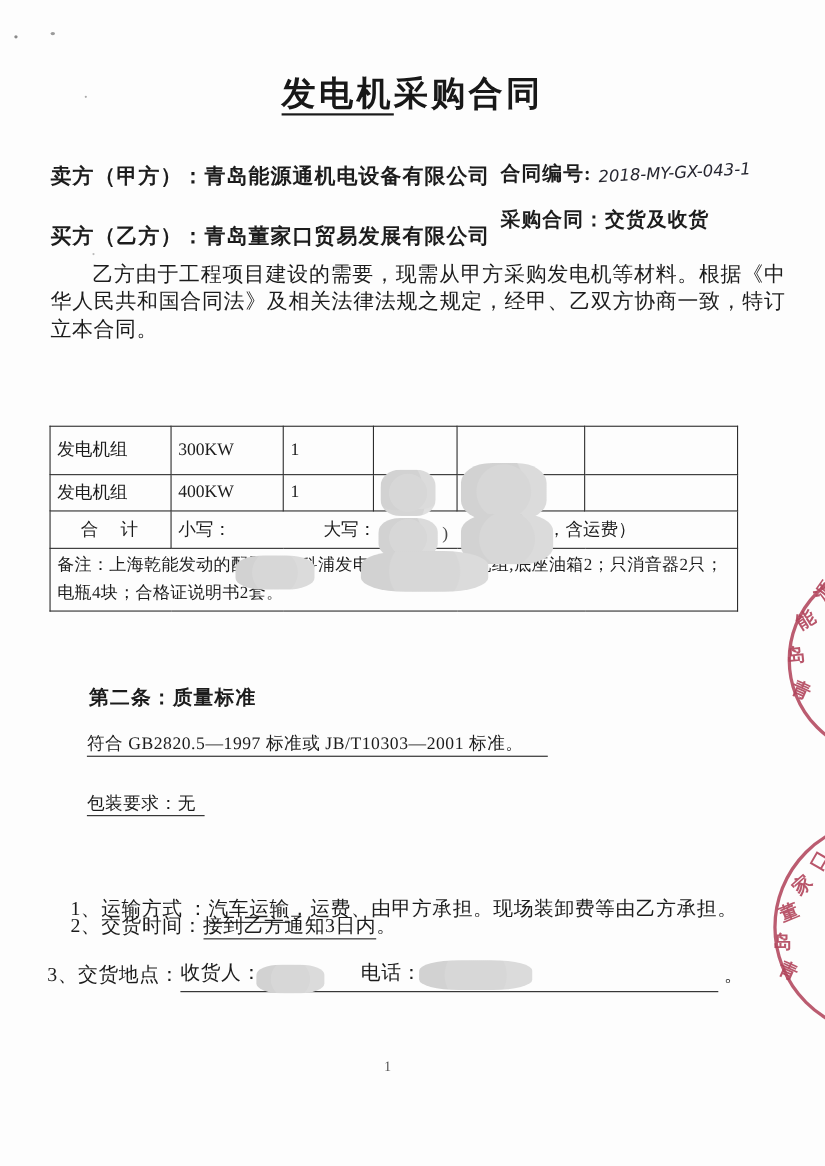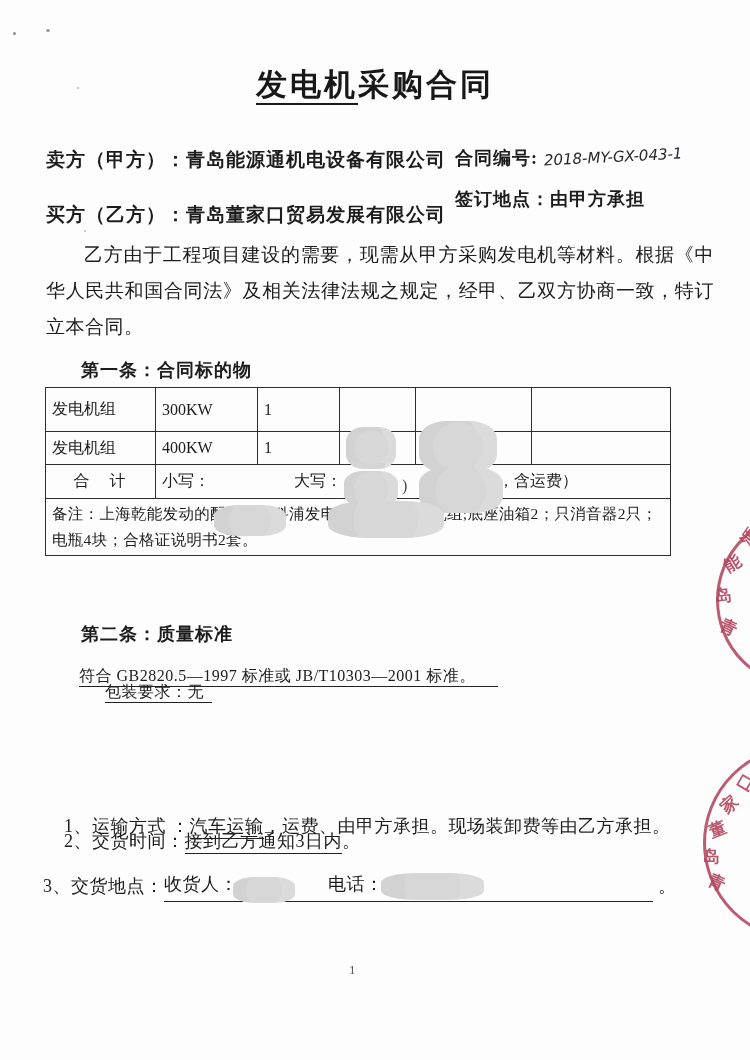--- a/index.html
+++ b/index.html
@@ -15,21 +15,21 @@
   .title .t-ul{border-bottom:2.5px solid #1a1a1a; padding-bottom:1px;}
   .party{position:absolute; left:46px; font-size:19px; font-weight:600; letter-spacing:1px; white-space:nowrap;}
   .meta{position:absolute; left:455px; font-size:18px; font-weight:600; letter-spacing:1px; white-space:nowrap;}
   .hand{
     font-family:"DejaVu Sans",sans-serif; font-style:italic; font-weight:500;
     font-size:15px; letter-spacing:0; display:inline-block;
     transform:rotate(-3deg) translateY(-2px); color:#262630;
   }
   .intro{
     position:absolute; top:237px; left:46px; width:668px;
-    font-size:19px; line-height:36px; text-indent:2em; text-align:justify;
+    font-size:19px; line-height:25px; text-indent:2em; text-align:justify;
     letter-spacing:0.5px;
   }
   .sec-heading{position:absolute; left:81px; font-size:18px; font-weight:bold; letter-spacing:1px; white-space:nowrap;}
   .clause{position:absolute; left:79px; font-size:16px; letter-spacing:0.5px; white-space:nowrap;}
   .ul{border-bottom:1.6px solid #222; padding-bottom:2px;}
   .item{position:absolute; left:64px; font-size:18px; letter-spacing:0.5px; white-space:nowrap;}
 
   table.goods{
     position:absolute; top:387px; left:45px; width:625px;
     border-collapse:collapse; table-layout:fixed;
@@ -94,26 +94,25 @@
     <span>卖方（甲方）：</span><span>青岛能源通机电设备有限公司</span>
   </div>
   <div class="meta" style="top:146px;">
     <span>合同编号:</span>
     <span class="hand">2018-MY-GX-043-1</span>
   </div>
   <div class="party" style="top:202px;">
     <span>买方（乙方）：</span><span>青岛董家口贸易发展有限公司</span>
   </div>
   <div class="meta" style="top:187px;">
-    <span>签订地点：</span><span>由甲方承担</span>
+    <span>采购合同：</span><span>交货及收货</span>
   </div>
 
   <div class="intro">乙方由于工程项目建设的需要，现需从甲方采购发电机等材料。根据《中华人民共和国合同法》及相关法律法规之规定，经甲、乙双方协商一致，特订立本合同。</div>
 
-  <div class="sec-heading" style="top:358px;">第一条：合同标的物</div>
 
   <table class="goods">
     <colgroup>
       <col style="width:110px">
         <col style="width:102px">
         <col style="width:82px">
       <col style="width:76px">
         <col style="width:116px">
         <col style="width:139px">
     </colgroup>
@@ -151,21 +150,21 @@
   <div class="redact" style="left:344px;top:471px;width:54px;height:36px;"></div>
   <div class="faint-paren" style="left:402px;top:477px;">)</div>
   <div class="redact" style="left:419px;top:467px;width:84px;height:46px;"></div>
   <div class="redact" style="left:214px;top:505px;width:72px;height:31px;"></div>
   <div class="redact" style="left:328px;top:501px;width:116px;height:37px;"></div>
 
   <div class="sec-heading" style="top:622px;">第二条：质量标准</div>
   <div class="clause" style="top:666px;">
     <span class="ul" style="padding-right:22px;">符合 GB2820.5—1997 标准或 JB/T10303—2001 标准。</span>
   </div>
-  <div class="clause" style="top:682px;margin-left:26px;">
+  <div class="clause" style="top:720px;">
     <span class="ul" style="padding-right:8px;">包装要求：无</span>
   </div>
 
   <div class="item" style="top:786px;margin-top:28px;">
     <span>1、运输方式 ：</span><span class="ul">汽车运输</span><span>，运费、由甲方承担。现场装卸费等由乙方承担。</span>
   </div>
   <div class="item" style="top:829px;">
     <span>2、交货时间：</span><span class="ul">接到乙方通知3日内</span><span>。</span>
   </div>
 

